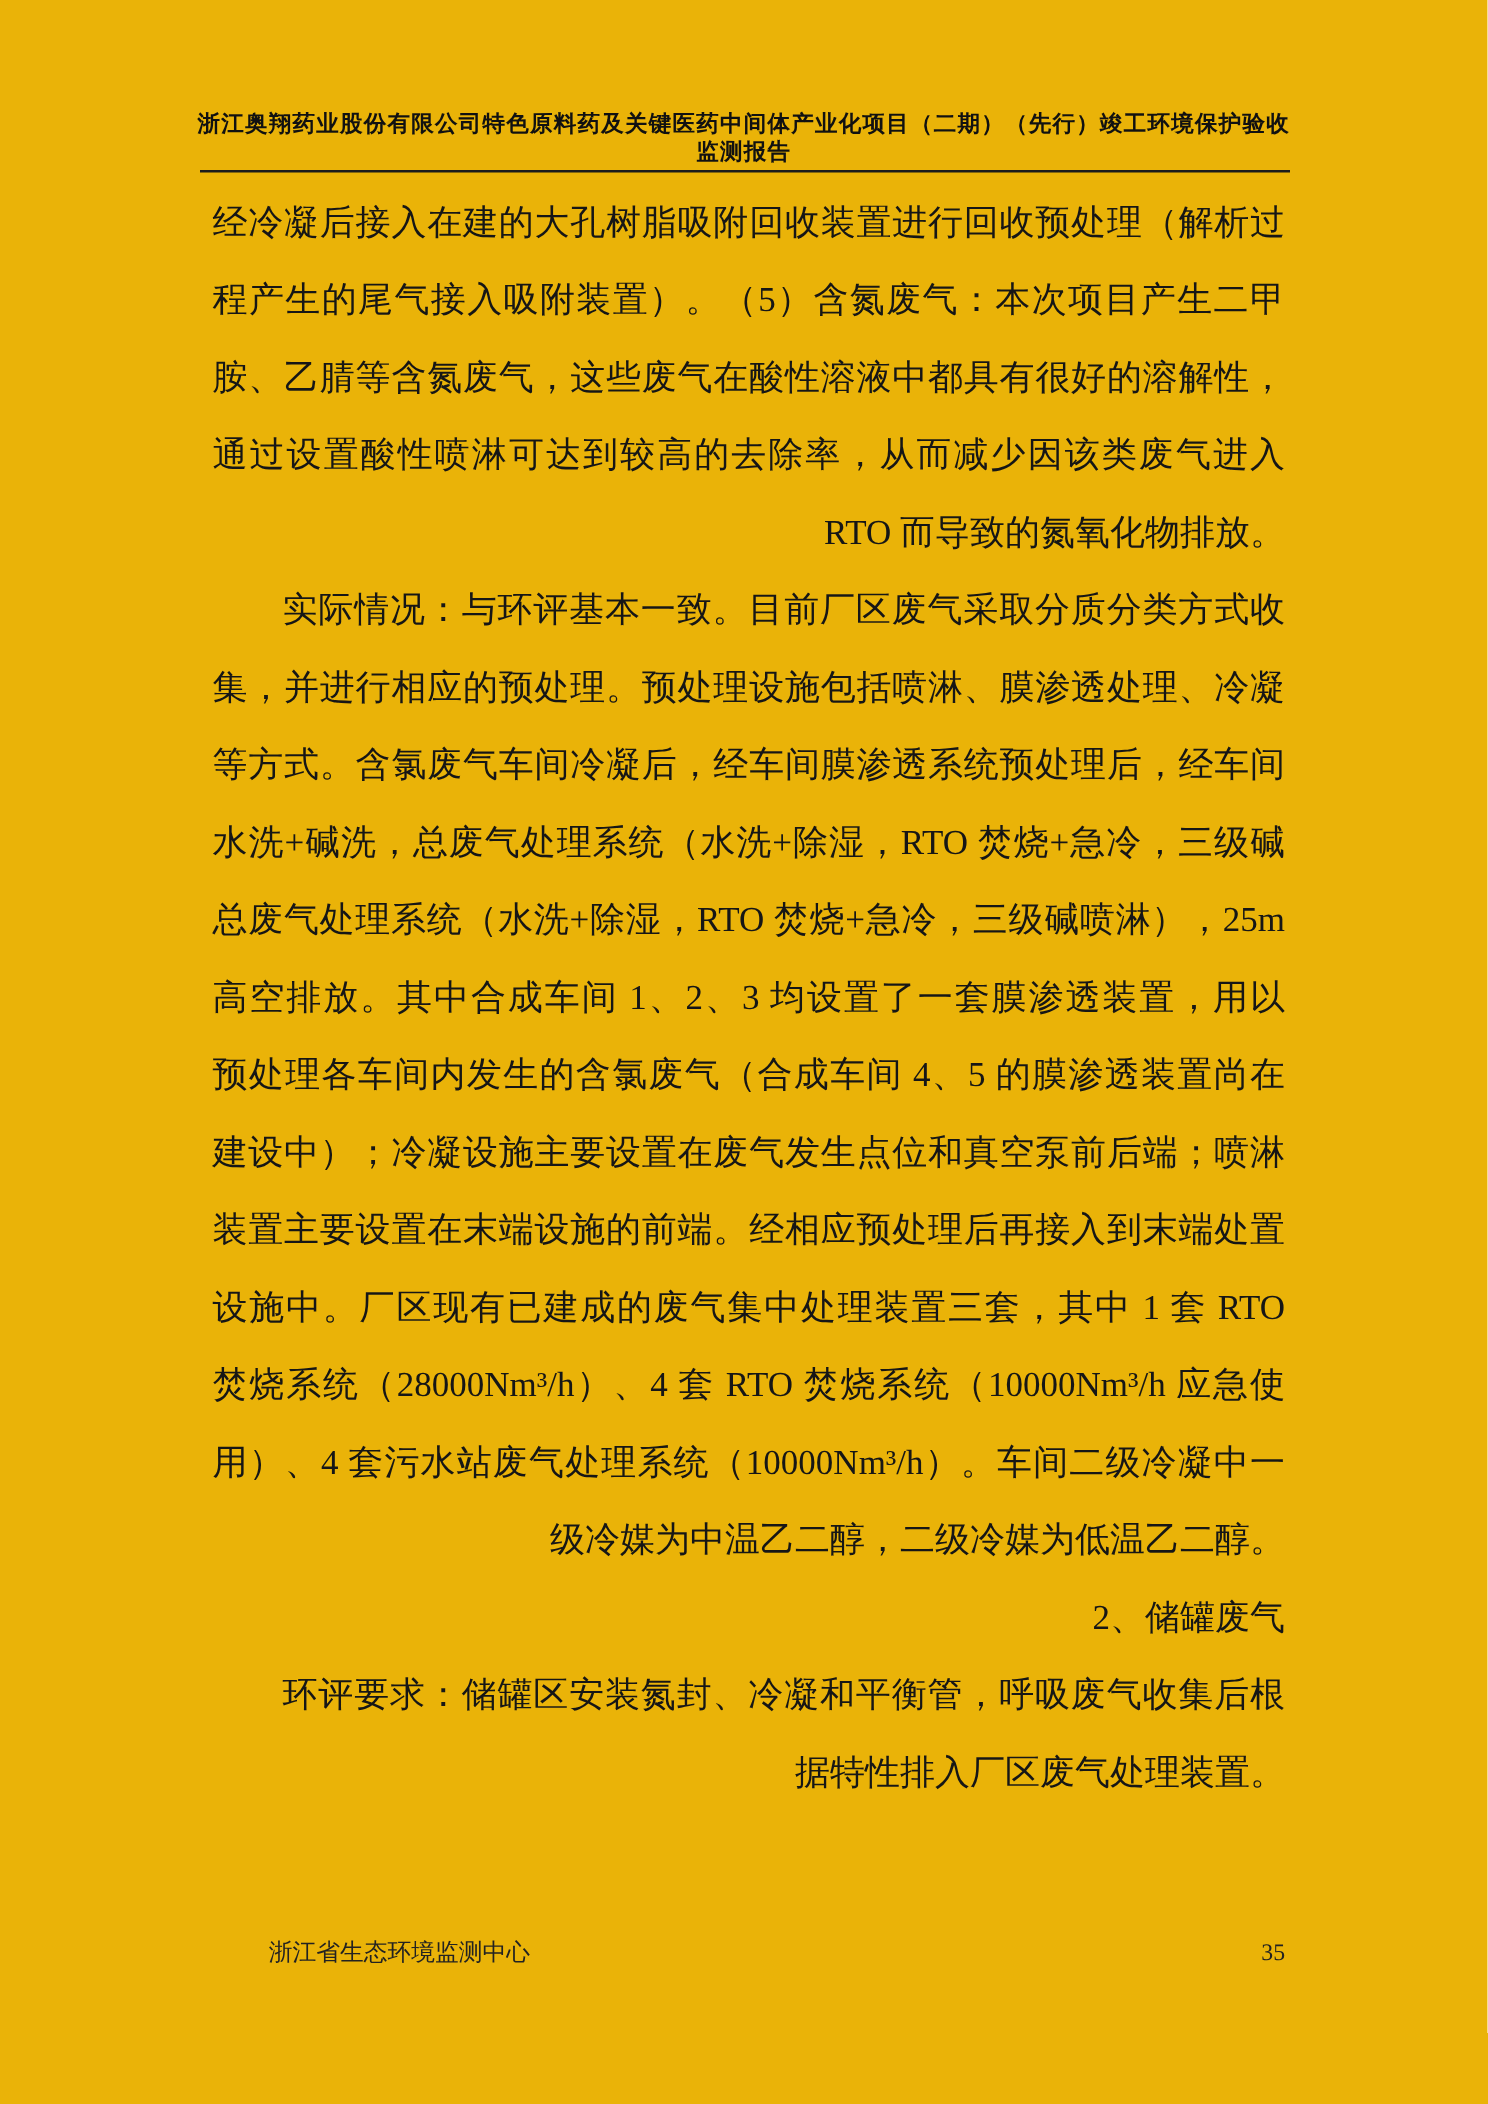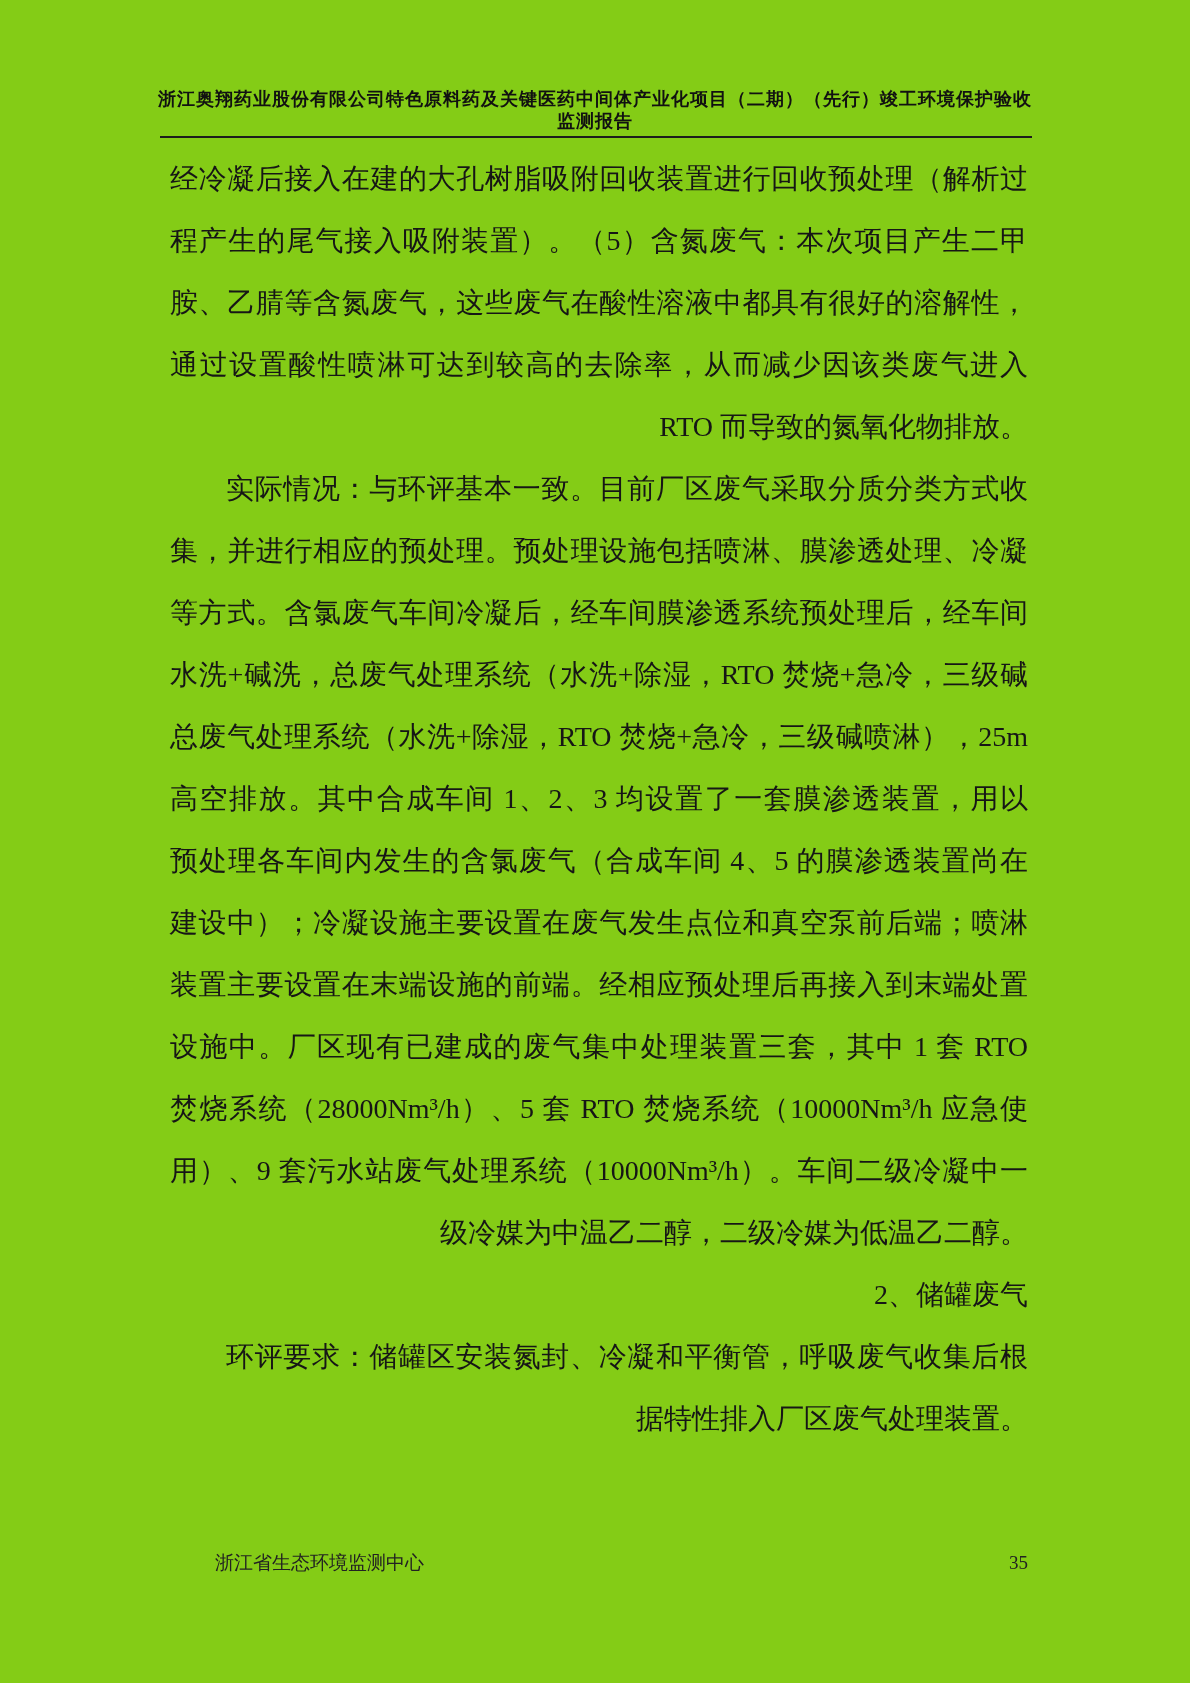--- a/index.html
+++ b/index.html
@@ -4,21 +4,21 @@
 <style>
   html, body {
     margin: 0;
     padding: 0;
     background: #ffffff;
   }
   .page {
     position: relative;
     width: 1190px;
     height: 1683px;
-    background: #84cc16;
+    background: #eab308;
     overflow: hidden;
     font-family: "Liberation Serif", "DejaVu Serif", serif;
     color: #1a1a1a;
   }
   
   .header-text {
     position: absolute;
     top: 88px;
     left: 80px;
     right: 80px;
@@ -105,22 +105,22 @@
     <div class="line fill indent">实际情况：与环评基本一致。目前厂区废气采取分质分类方式收</div>
     <div class="line fill">集，并进行相应的预处理。预处理设施包括喷淋、膜渗透处理、冷凝</div>
     <div class="line fill">等方式。含氯废气车间冷凝后，经车间膜渗透系统预处理后，经车间</div>
     <div class="line fill">水洗+碱洗，总废气处理系统（水洗+除湿，RTO 焚烧+急冷，三级碱</div>
     <div class="line fill">总废气处理系统（水洗+除湿，RTO 焚烧+急冷，三级碱喷淋），25m</div>
     <div class="line fill">高空排放。其中合成车间 1、2、3 均设置了一套膜渗透装置，用以</div>
     <div class="line fill">预处理各车间内发生的含氯废气（合成车间 4、5 的膜渗透装置尚在</div>
     <div class="line fill">建设中）；冷凝设施主要设置在废气发生点位和真空泵前后端；喷淋</div>
     <div class="line fill">装置主要设置在末端设施的前端。经相应预处理后再接入到末端处置</div>
     <div class="line fill">设施中。厂区现有已建成的废气集中处理装置三套，其中 1 套 RTO</div>
-    <div class="line fill">焚烧系统（28000Nm³/h）、5 套 RTO 焚烧系统（10000Nm³/h 应急使</div>
-    <div class="line fill">用）、9 套污水站废气处理系统（10000Nm³/h）。车间二级冷凝中一</div>
+    <div class="line fill">焚烧系统（28000Nm³/h）、4 套 RTO 焚烧系统（10000Nm³/h 应急使</div>
+    <div class="line fill">用）、4 套污水站废气处理系统（10000Nm³/h）。车间二级冷凝中一</div>
     <div class="line">级冷媒为中温乙二醇，二级冷媒为低温乙二醇。</div>
     <div class="line indent">2、储罐废气</div>
     <div class="line fill indent">环评要求：储罐区安装氮封、冷凝和平衡管，呼吸废气收集后根</div>
     <div class="line">据特性排入厂区废气处理装置。</div>
   </div>
 
   <div class="footer">
     <div class="footer-org">浙江省生态环境监测中心</div>
     <div class="footer-page">35</div>
   </div>

